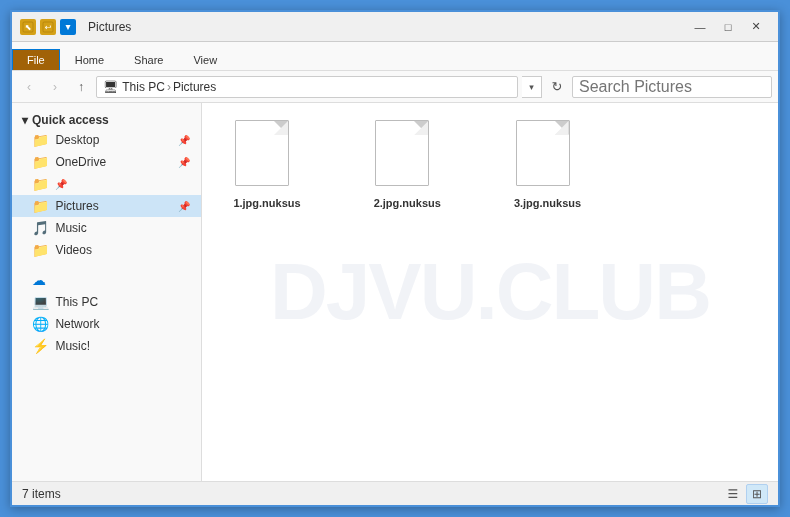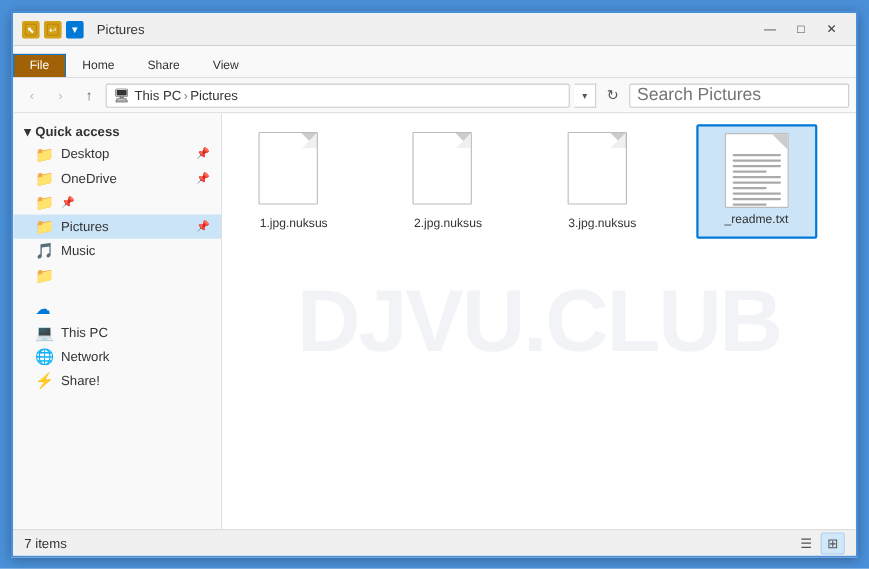--- a/index.html
+++ b/index.html
@@ -285,20 +285,21 @@
 
     .file-item {
       display: flex;
       flex-direction: column;
       align-items: center;
       padding: 6px;
       cursor: pointer;
       border: 1px solid transparent;
       border-radius: 2px;
       width: 110px;
+      font-weight: bold;
     }
     .file-item.selected {
       background: #cce4f7;
       border: 2px solid #0078d7;
     }
 
     
     .file-icon-wrapper {
       width: 64px;
       height: 72px;
@@ -498,39 +499,40 @@
         <span class="pin-icon">📌</span>
       </div>
 
       <div class="sidebar-item">
         <span class="item-icon">🎵</span>
         <span class="item-label">Music</span>
       </div>
 
       <div class="sidebar-item">
         <span class="item-icon">📁</span>
+        <span class="item-label">Videos</span>
       </div>
 
       <div class="sidebar-item" style="margin-top:8px;">
         <span class="item-icon cloud-icon">☁</span>
       </div>
 
       <div class="sidebar-item">
         <span class="item-icon pc-icon">💻</span>
         <span class="item-label">This PC</span>
       </div>
 
       <div class="sidebar-item">
         <span class="item-icon network-icon">🌐</span>
         <span class="item-label">Network</span>
       </div>
 
       <div class="sidebar-item">
         <span class="item-icon catch-icon">⚡</span>
-        <span class="item-label">Share!</span>
+        <span class="item-label">Music!</span>
       </div>
     </div>
 
     <div class="file-area">
       <div class="file-grid-wrapper">
         <div class="watermark">DJVU.CLUB</div>
         <div class="file-grid">
 
           <div class="file-item">
             <div class="file-icon-wrapper">
@@ -549,37 +551,20 @@
           <div class="file-item">
             <div class="file-icon-wrapper">
               <div class="file-page-corner"></div>
             </div>
             <span class="file-name">3.jpg.nuksus</span>
           </div>
 
 
 
 
-          <div class="file-item selected">
-            <div class="txt-file-icon">
-              <div class="txt-lines">
-                <div class="txt-line"></div>
-                <div class="txt-line"></div>
-                <div class="txt-line"></div>
-                <div class="txt-line short"></div>
-                <div class="txt-line"></div>
-                <div class="txt-line"></div>
-                <div class="txt-line short"></div>
-                <div class="txt-line"></div>
-                <div class="txt-line"></div>
-                <div class="txt-line short"></div>
-              </div>
-            </div>
-            <span class="file-name">_readme.txt</span>
-          </div>
 
         </div>
       </div>
     </div>
 
   </div>
 
   <div class="status-bar">
     <span>7 items</span>
     <div class="status-bar-right">

